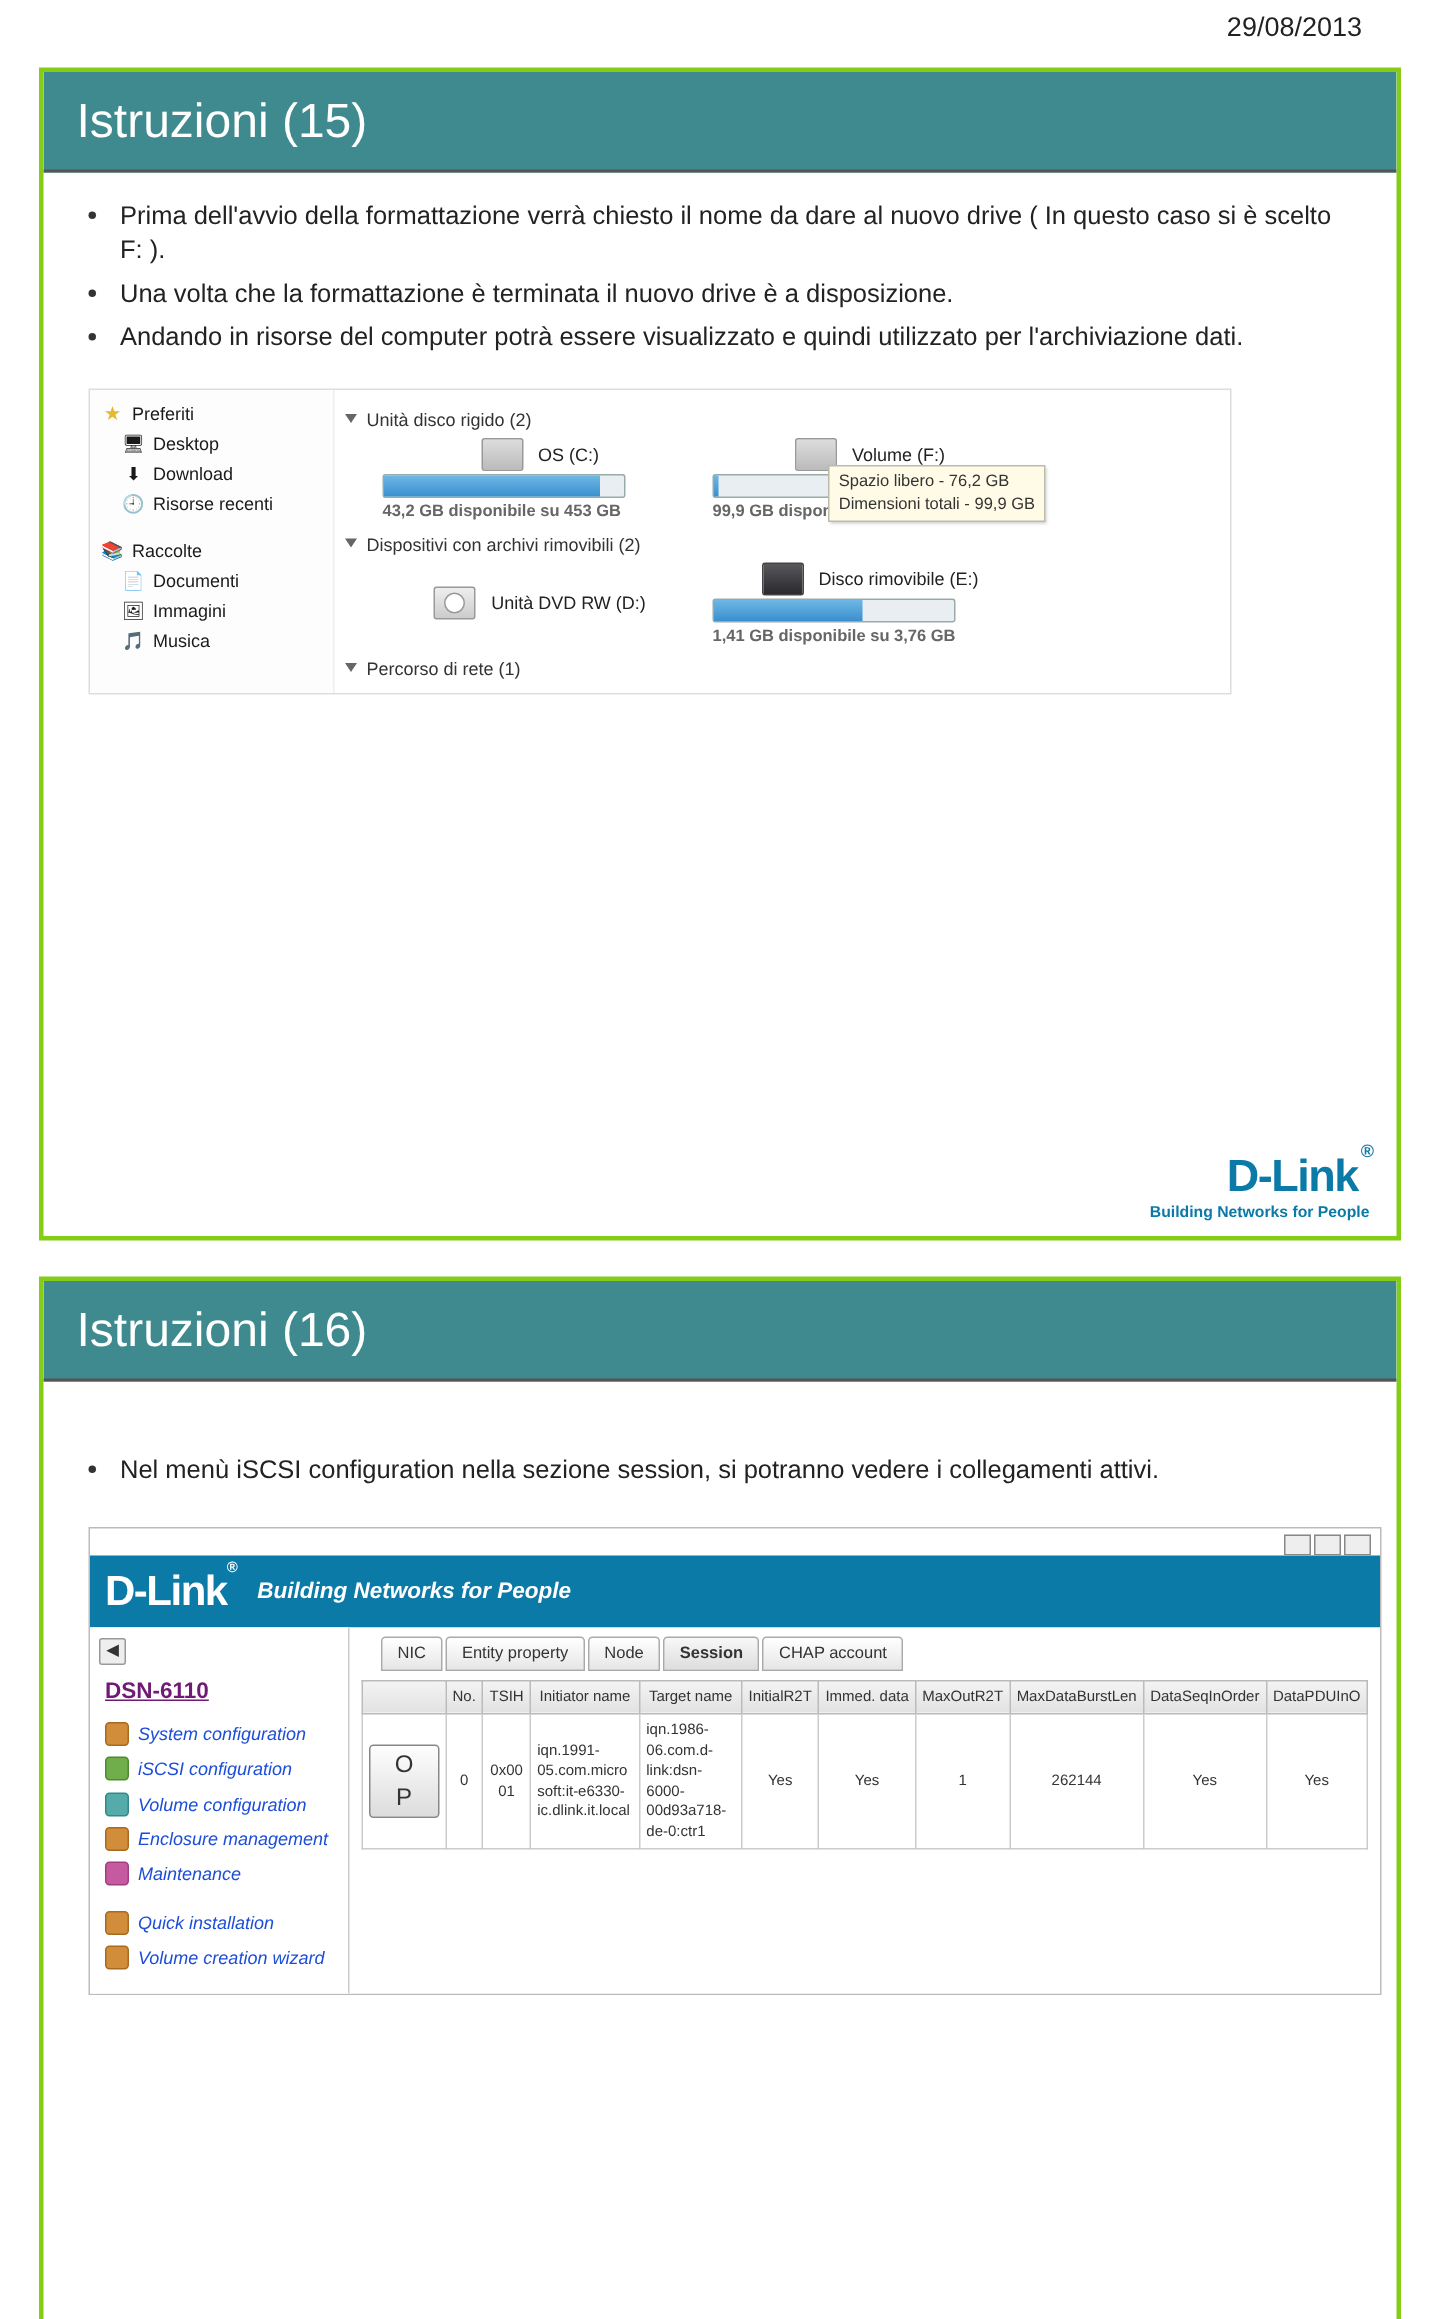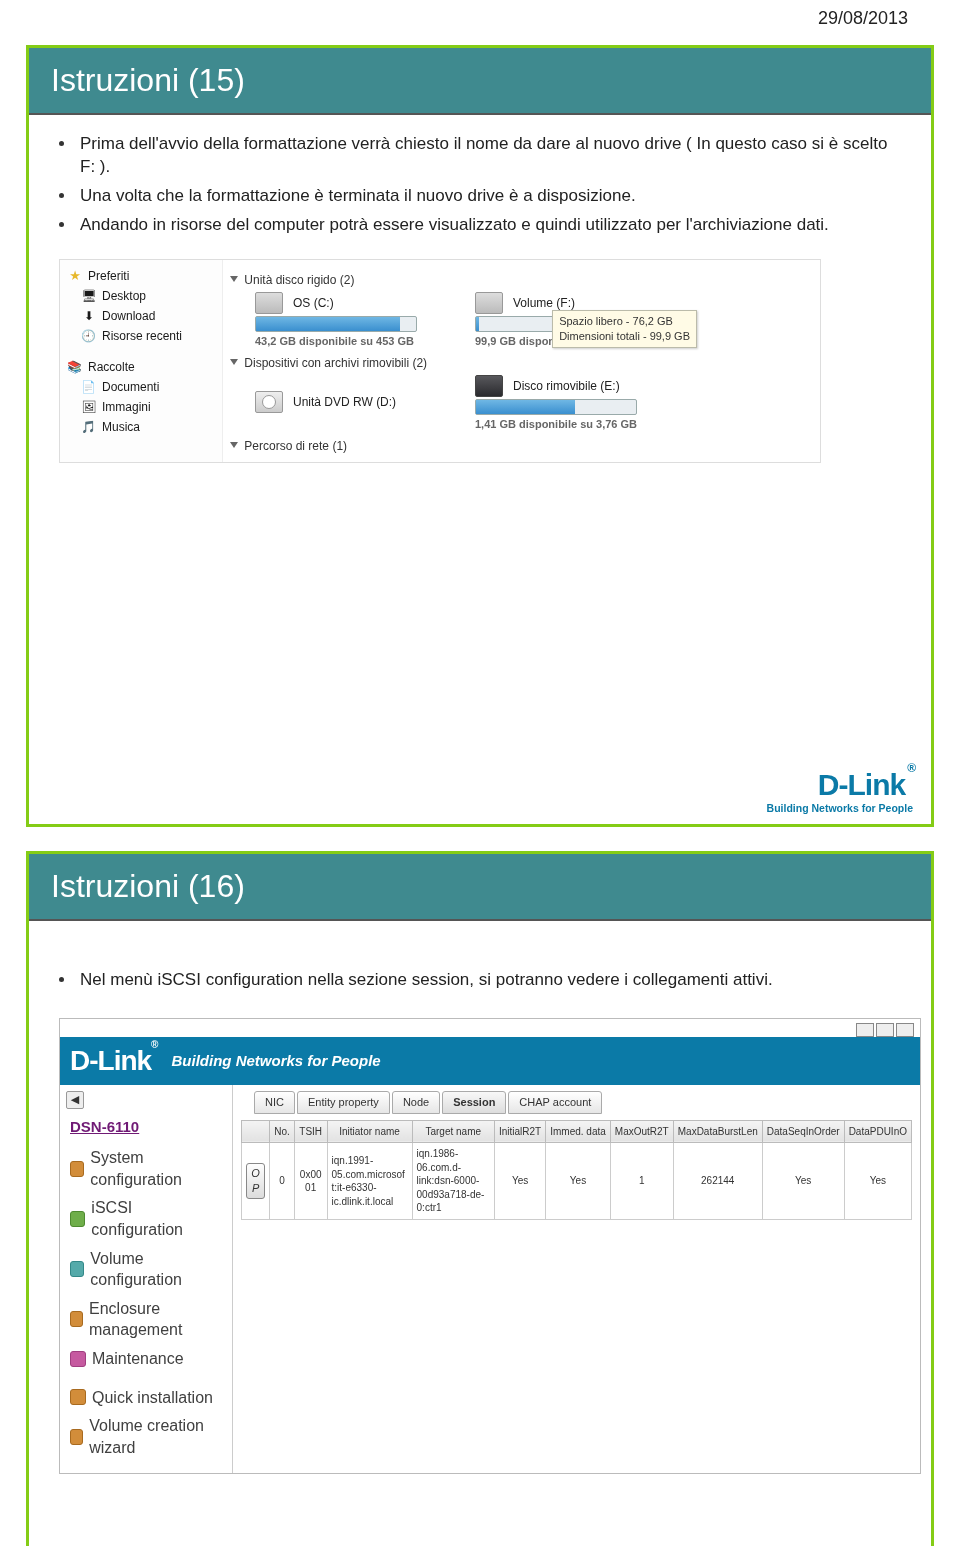--- a/index.html
+++ b/index.html
@@ -116,20 +116,21 @@
     flex-direction: column;
     min-width: 210px;
   }
   .drive-title {
     font-size: 12px;
     color: #222;
     margin-bottom: 2px;
     display: flex;
     align-items: center;
     gap: 6px;
+    justify-content: center;
   }
   .bar {
     width: 160px; height: 14px;
     border: 1px solid #9aa;
     background: #e9eef2;
     position: relative;
     border-radius: 2px;
   }
   .bar .fill {
     position: absolute; left:0; top:0; bottom:0;
@@ -250,21 +251,21 @@
     margin: 4px 0 8px 4px;
   }
   .leftarrow {
     display:inline-block; border:1px solid #999; background:#eee;
     width:16px; height:16px; text-align:center; font-size:11px; line-height:14px;
     border-radius:2px; margin-bottom:4px;
   }
   .admin-menu .mi {
     display: flex; align-items:center; gap:6px;
     padding: 2px 4px; margin-bottom:3px;
-    color: #404040; font-size:16px;
+    color: #1d4ed8; font-size:12px;font-style:italic;
   }
   .mi .mico {
     width:14px; height:14px; background:#d28d3a; border-radius:3px;
     border:1px solid #a86a1f;
   }
   .mi.green .mico { background:#6fae4a; border-color:#4e8a30;}
   .mi.blue .mico { background:#5aa; border-color:#388;}
   .mi.purple .mico { background:#c65aa0; border-color:#a03e80;}
   .admin-right {
     flex: 1;
@@ -306,21 +307,21 @@
   table.session td {
     border: 1px solid #ccc;
     padding: 4px 4px;
     text-align: center;
     vertical-align: middle;
     word-break: break-word;
   }
   .op-btn {
     display:inline-block; border:1px solid #888;
     background:linear-gradient(#fefefe,#dcdcdc);
-    padding: 2px 4px; border-radius:3px; font-size:11px;font-style:italic;
+    padding: 2px 16px; border-radius:3px; font-size:16px;
   }
   .page-num {
     text-align: right;
     padding: 0 52px 14px;
     font-size: 18px;
     color: #222;
   }
   .star-ico { color:#e7b82c; font-size:13px;}
 </style>
 </head>

